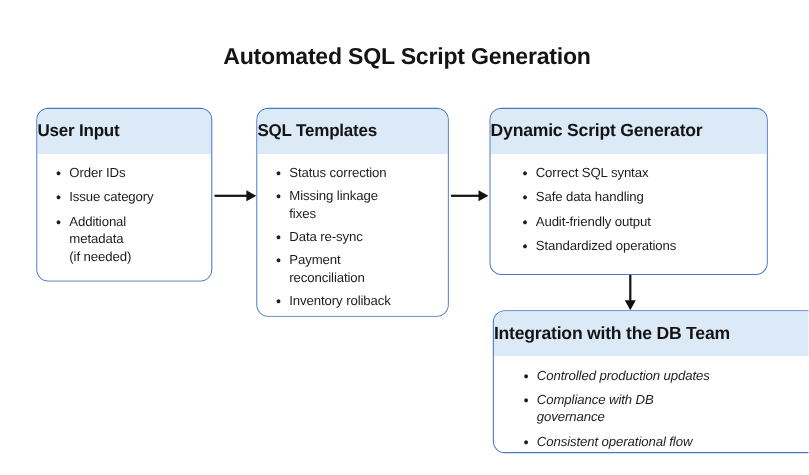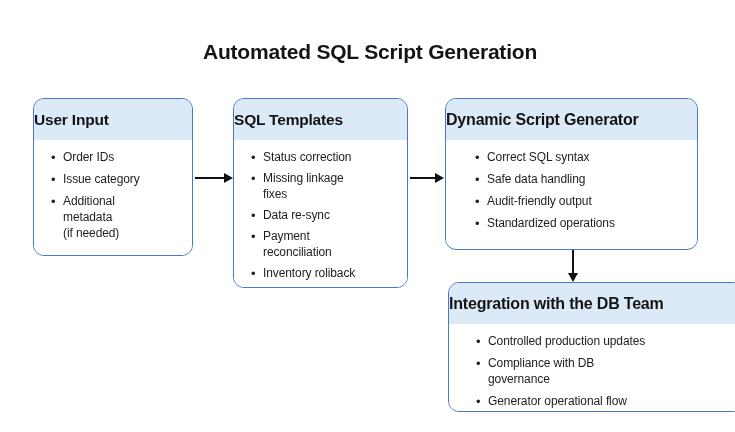--- a/index.html
+++ b/index.html
@@ -95,21 +95,21 @@
   #node-user-input   { left: 33px;  top: 98px;  width: 160px; height: 158px; }
   #node-sql-templates{ left: 233px; top: 98px;  width: 175px; height: 190px; }
   #node-generator    { left: 445px; top: 98px;  width: 253px; height: 152px; }
   #node-integration  { left: 448px; top: 282px; width: 296px; height: 130px; }
 
   #node-user-input .node-body ul.bullets li { margin-bottom: 6px; }
   #node-sql-templates .node-body ul.bullets li { margin-bottom: 5px; }
   #node-generator .node-body { padding-left: 22px; }
   #node-generator .node-body ul.bullets li { margin-bottom: 6px; }
   #node-integration .node-body { padding-left: 20px; }
-  #node-integration .node-body ul.bullets li { margin-bottom: 6px; }
+  #node-integration .node-body ul.bullets li { margin-bottom: 6px; font-style: italic; }
 
   
   .connector { position: absolute; }
   .h-line {
     height: 2px;
     background: #111111;
   }
   .v-line {
     width: 2px;
     background: #111111;
@@ -183,21 +183,21 @@
     </div>
   </div>
 
   <div class="node" id="node-integration">
     <div class="node-header wide-head">Integration with the DB Team</div>
     <div class="node-body">
       <ul class="bullets">
         <li>Controlled production updates</li>
         <li>Compliance with DB
 governance</li>
-        <li>Generator operational flow</li>
+        <li>Consistent operational flow</li>
       </ul>
     </div>
   </div>
 
   <div class="connector h-line" id="conn1-line"></div>
   <div class="arrow-right" id="conn1-head"></div>
 
   <div class="connector h-line" id="conn2-line"></div>
   <div class="arrow-right" id="conn2-head"></div>
 

